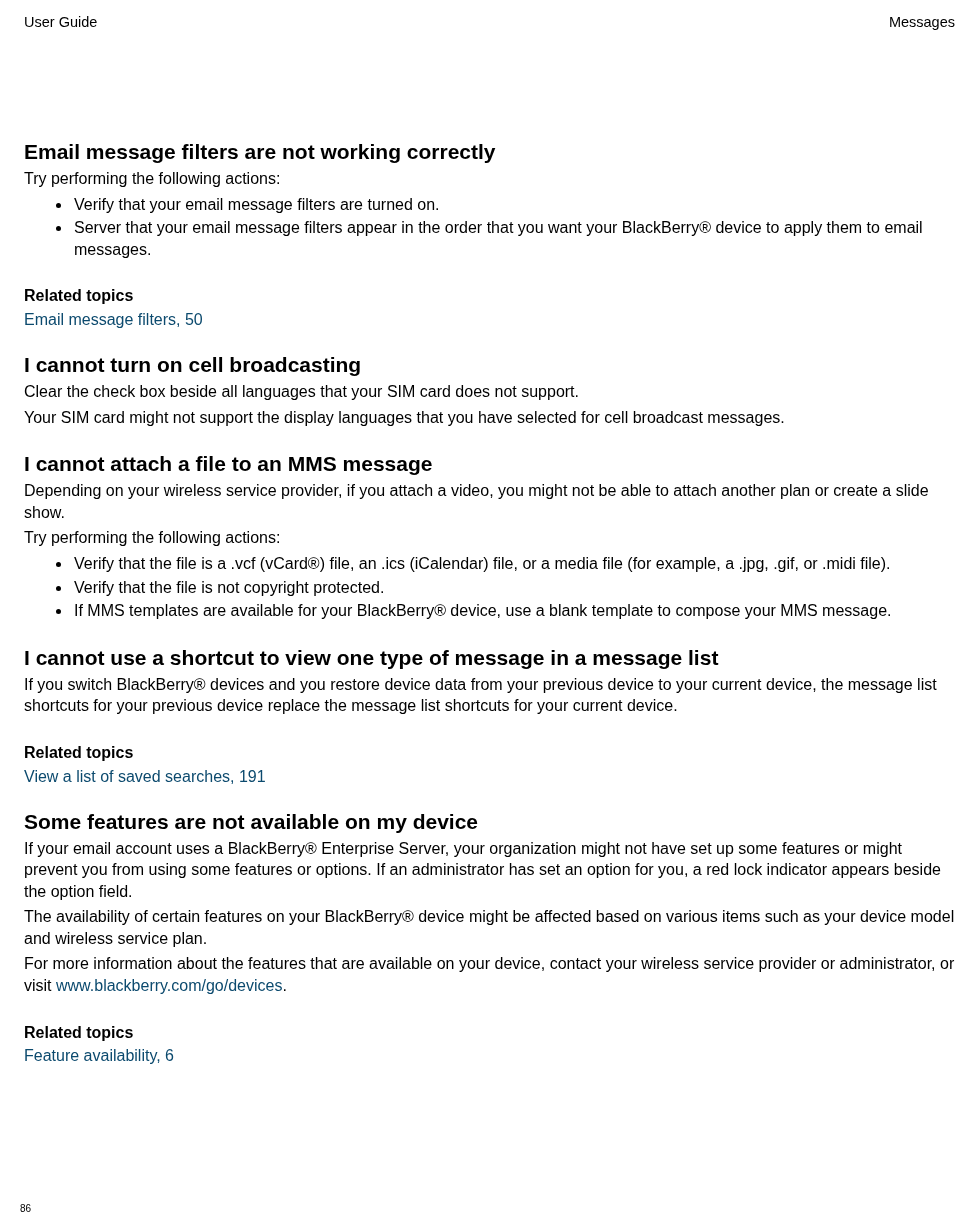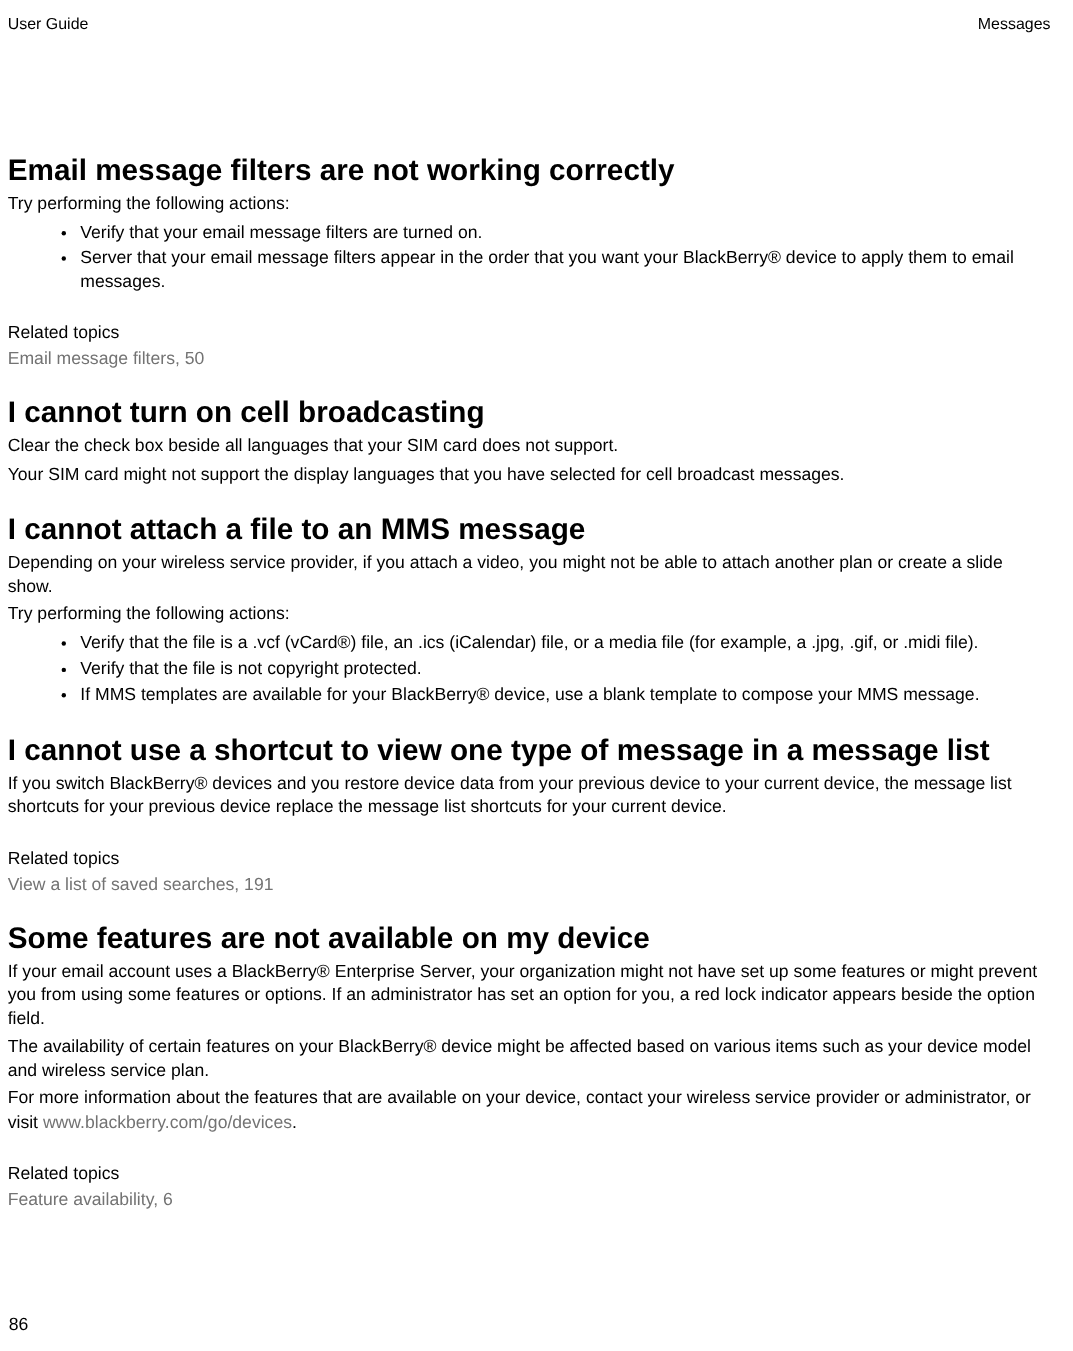--- a/index.html
+++ b/index.html
@@ -7,67 +7,67 @@
     font-size: 16px;
     margin: 0 auto;
     width: 975px;
     color: #000;
     background: #fff;
     font-stretch: condensed;
   }
   .page {
     position: relative;
     min-height: 1228px;
-    padding: 14px 20px 32px 7px;
+    padding: 14px 20px 32px 24px;
     box-sizing: border-box;
   }
   .header {
     display: flex;
     justify-content: space-between;
     font-size: 14.5px;
     color: #000;
     margin-bottom: 110px;
   }
   h2.section-title {
-    font-size: 27px;
+    font-size: 21px;
     margin: 24px 0 4px 0;
     font-weight: 700;
   }
   p {
     margin: 4px 0;
     font-size: 16px;
     line-height: 1.35;
   }
   ul.bullets {
     margin: 0 0 6px 0;
     padding-left: 48px;
   }
   ul.bullets li {
     list-style-type: disc;
-    margin: 2px 16px;
+    margin: 2px 0;
     font-size: 16px;
     line-height: 1.35;
     padding-left: 2px;
   }
   .related-label {
-    font-weight: 400;
+    font-weight: 700;
     margin-top: 25px;
     font-size: 16px;
   }
   .link {
-    color: #737373;
+    color: #0c4a6e;
     text-decoration: none;
     display: inline;
     font-size: 16px;
   }
   .page-number {
     position: absolute;
-    left: 8px;
+    left: 20px;
     bottom: 14px;
-    font-size: 16px;
+    font-size: 10px;
   }
 </style>
 </head>
 <body>
 
 <div class="page">
   <div class="header">
     <span>User Guide</span>
     <span>Messages</span>
   </div>

